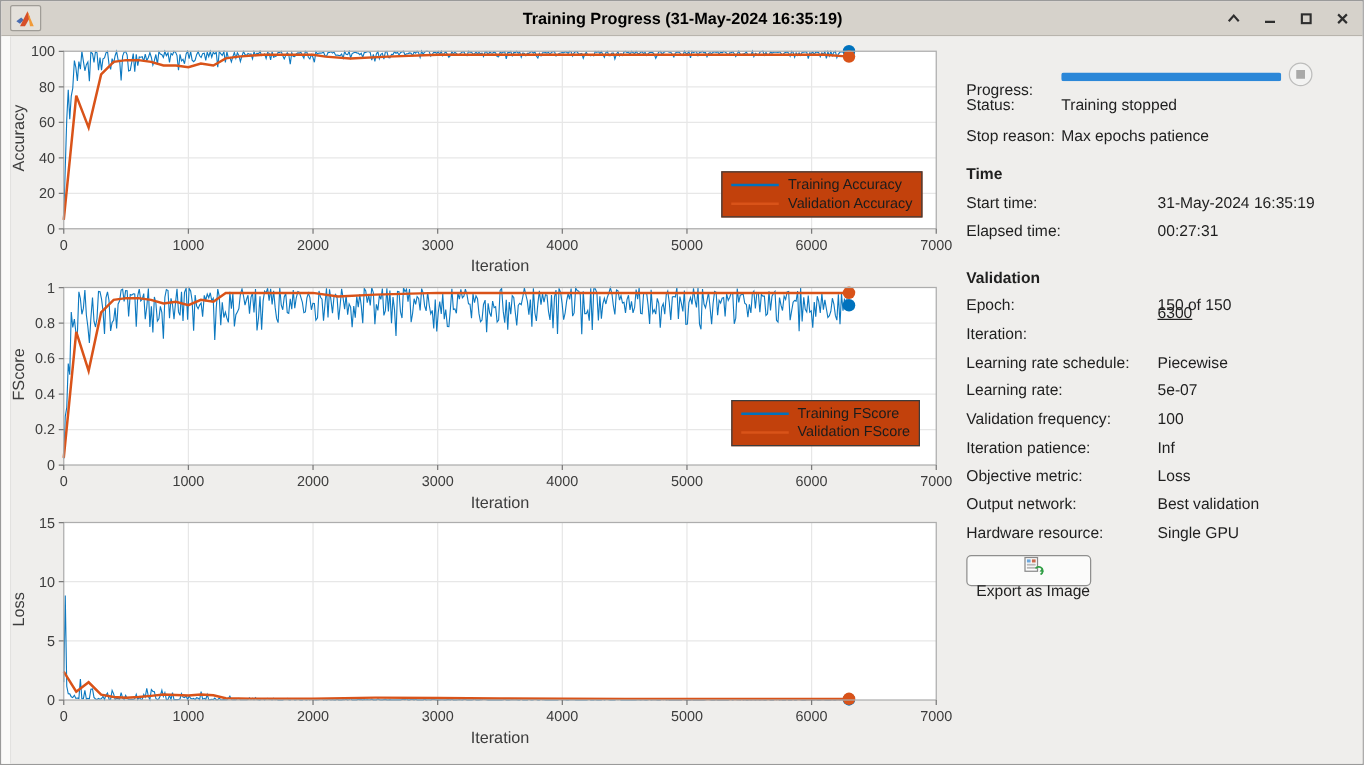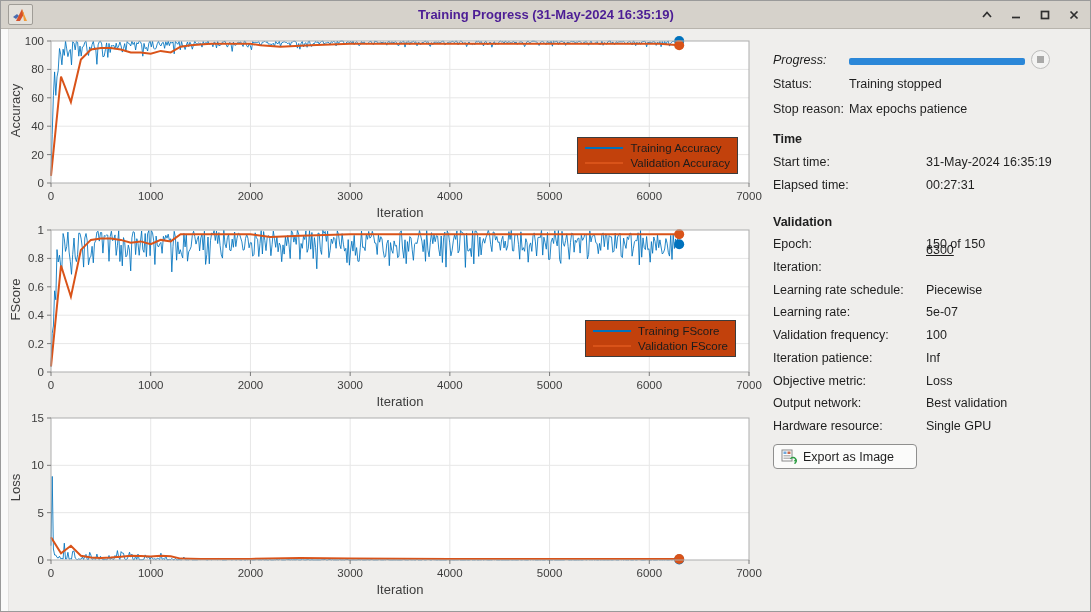--- a/index.html
+++ b/index.html
@@ -15,21 +15,21 @@
     background:#d6d2cb;border-bottom:1px solid #b8b4ad;
     display:flex;align-items:center;
   }
   .app-icon{
     position:absolute;left:7px;top:3px;width:25px;height:21px;
     background:#e4e1db;border:1px solid #a09d97;border-radius:2px;
     display:flex;align-items:center;justify-content:center;
   }
   .title-text{
     position:absolute;left:1px;right:0;text-align:center;
-    font-size:13px;font-weight:bold;color:#4c1d95;
+    font-size:13px;font-weight:bold;color:#000000;
   }
   .win-controls{
     position:absolute;right:6px;top:0;height:28px;
     display:flex;align-items:center;gap:9px;
   }
   .win-btn{width:20px;height:20px;display:flex;align-items:center;justify-content:center;cursor:default;background:none;border:none;padding:0;}
   .win-btn svg{stroke:#2e2e2e;stroke-width:1.7;fill:none;}
   
   .content{position:absolute;left:0;top:28px;width:1091px;height:584px;background:#efeeec;}
   .left-strip{position:absolute;left:0;top:0;width:8px;height:100%;background:#fafaf9;border-right:1px solid #e2e1df;}
@@ -59,23 +59,23 @@
   }
   .progress-fill{height:100%;}
   .stop-btn{
     position:absolute;left:270px;top:21px;width:19px;height:19px;border-radius:50%;
     background:#f3f3f2;border:1.4px solid #bdbdbc;padding:0;
     display:flex;align-items:center;justify-content:center;cursor:default;
   }
   .stop-square{width:7px;height:7px;background:#a9a9a8;}
   .export-btn{
     position:absolute;left:12px;top:415px;height:25px;
-    display:inline-flex;align-items:center;gap:6px;padding:0 22px 0 7px;
+    display:inline-flex;align-items:center;gap:6px;padding:0 0 0 7px;
     background:#fbfbfa;border:1px solid #8f8f8e;border-radius:4px;
-    font-size:12.5px;color:#1f1f1f;font-family:"Liberation Sans",sans-serif;cursor:default;
+    font-size:12.5px;color:#1f1f1f;font-family:"Liberation Sans",sans-serif;cursor:default;flex-direction:column;
   }
 </style>
 </head>
 <body>
 
 <div class="window">
 
   <div class="titlebar">
     <div class="app-icon">
       <svg width="16" height="14" viewBox="0 0 16 14">
@@ -267,21 +267,21 @@
         <text x="31" y="105.66666666666667" text-anchor="end" font-size="11.5" font-family="Liberation Sans, sans-serif" fill="#3d3d3d">5</text>
         <line x1="34" y1="54.33333333333334" x2="38" y2="54.33333333333334" stroke="#7a7a7a" stroke-width="1"></line>
         <text x="31" y="58.33333333333334" text-anchor="end" font-size="11.5" font-family="Liberation Sans, sans-serif" fill="#3d3d3d">10</text>
         <line x1="34" y1="7" x2="38" y2="7" stroke="#7a7a7a" stroke-width="1"></line>
         <text x="31" y="11" text-anchor="end" font-size="11.5" font-family="Liberation Sans, sans-serif" fill="#3d3d3d">15</text>
       </svg>
     <div class="ylab" style="left:-56px;top:451px;">Loss</div>
     <div class="xlab" style="top:553px;">Iteration</div>
 
     <div class="panel">
-      <div class="prow" style="top:24px;font-style:italic;">Progress:</div>
+      <div class="prow" style="top:36px;">Progress:</div>
       <div class="progress-track">
         <div class="progress-fill" id="progress-fill" style="width: 100%; background: rgb(43, 135, 216);"></div>
       </div>
       <button class="stop-btn">
         <span class="stop-square"></span>
       </button>
 
       <div class="prow" style="top:48px;">Status:</div>
       <div class="pval" style="left:88px;top:48px;">Training stopped</div>
 

